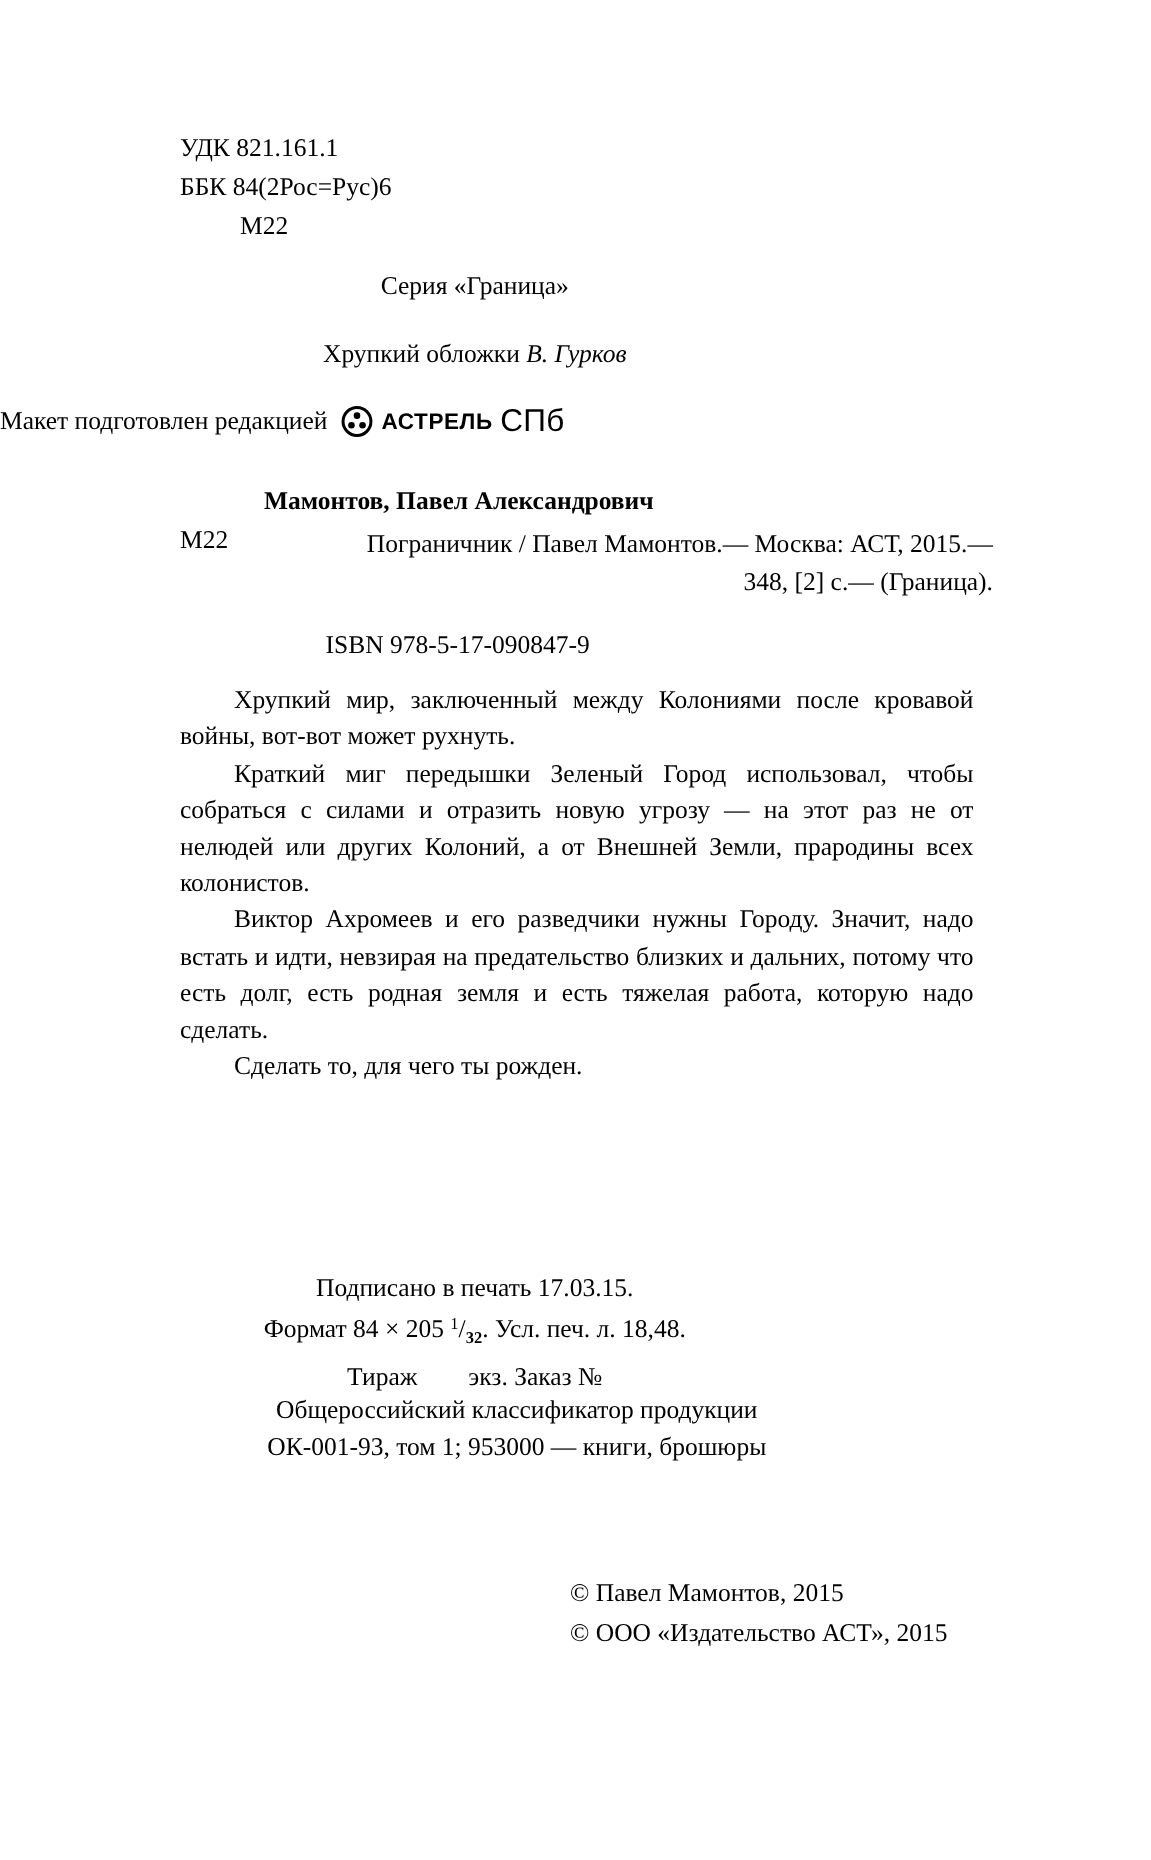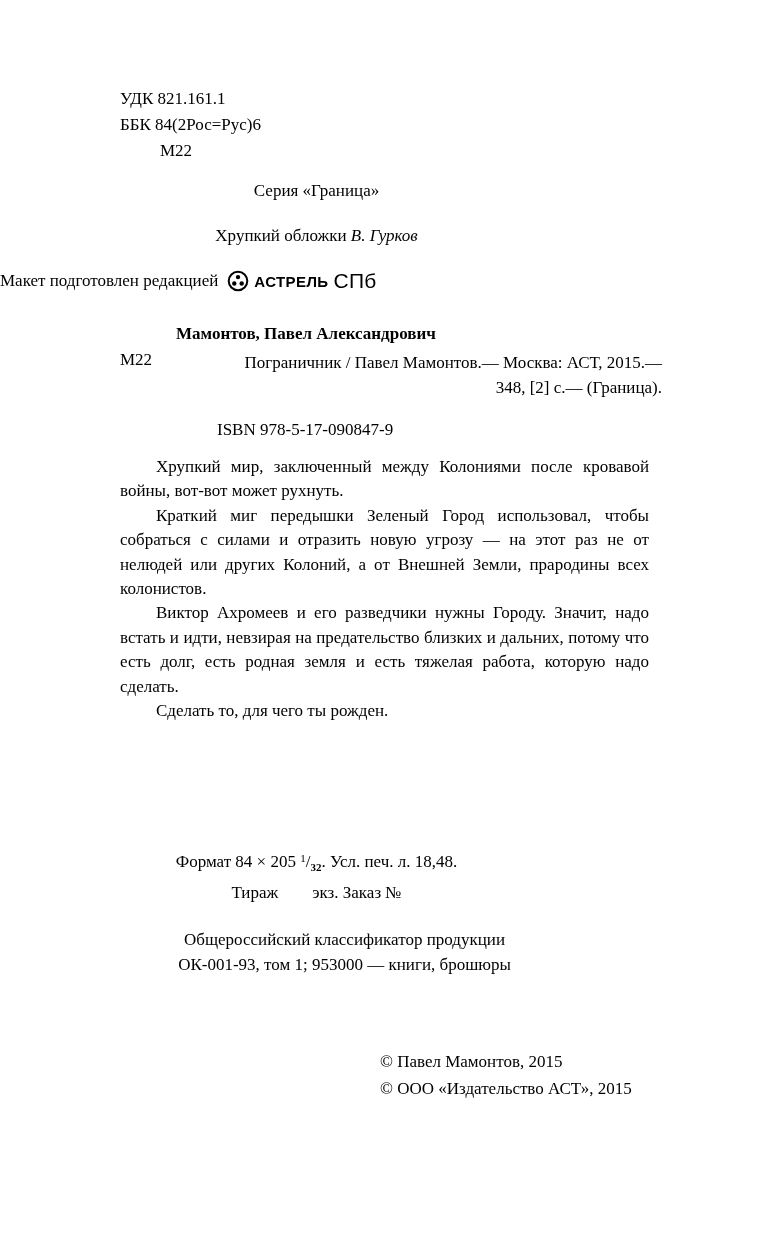--- a/index.html
+++ b/index.html
@@ -93,20 +93,21 @@
   <div class="isbn-line">ISBN 978-5-17-090847-9</div>
 
   <div class="annotation">
     <p>Хрупкий мир, заключенный между Колониями после кровавой войны, вот-вот может рухнуть.</p>
     <p>Краткий миг передышки Зеленый Город использовал, чтобы собраться с силами и отразить новую угрозу — на этот раз не от нелюдей или других Колоний, а от Внешней Земли, прародины всех колонистов.</p>
     <p>Виктор Ахромеев и его разведчики нужны Городу. Значит, надо встать и идти, невзирая на предательство близких и дальних, потому что есть долг, есть родная земля и есть тяжелая работа, которую надо сделать.</p>
     <p>Сделать то, для чего ты рожден.</p>
   </div>
 
   <div class="centered print-info">
+    <span class="line">Подписано в печать 17.03.15.</span>
     <span class="line"><span>Формат 84 × 205 </span><span class="frac-num">1</span><span>/</span><span class="frac-den">32</span><span>.  Усл. печ. л. 18,48.</span></span>
     <span class="line">Тираж &nbsp;&nbsp;&nbsp;&nbsp;&nbsp;&nbsp; экз. Заказ №</span>
   </div>
 
   <div class="centered classifier">
     <div>Общероссийский классификатор продукции</div>
     <div>ОК-001-93, том 1; 953000 — книги, брошюры</div>
   </div>
 
   <div class="copyright">

